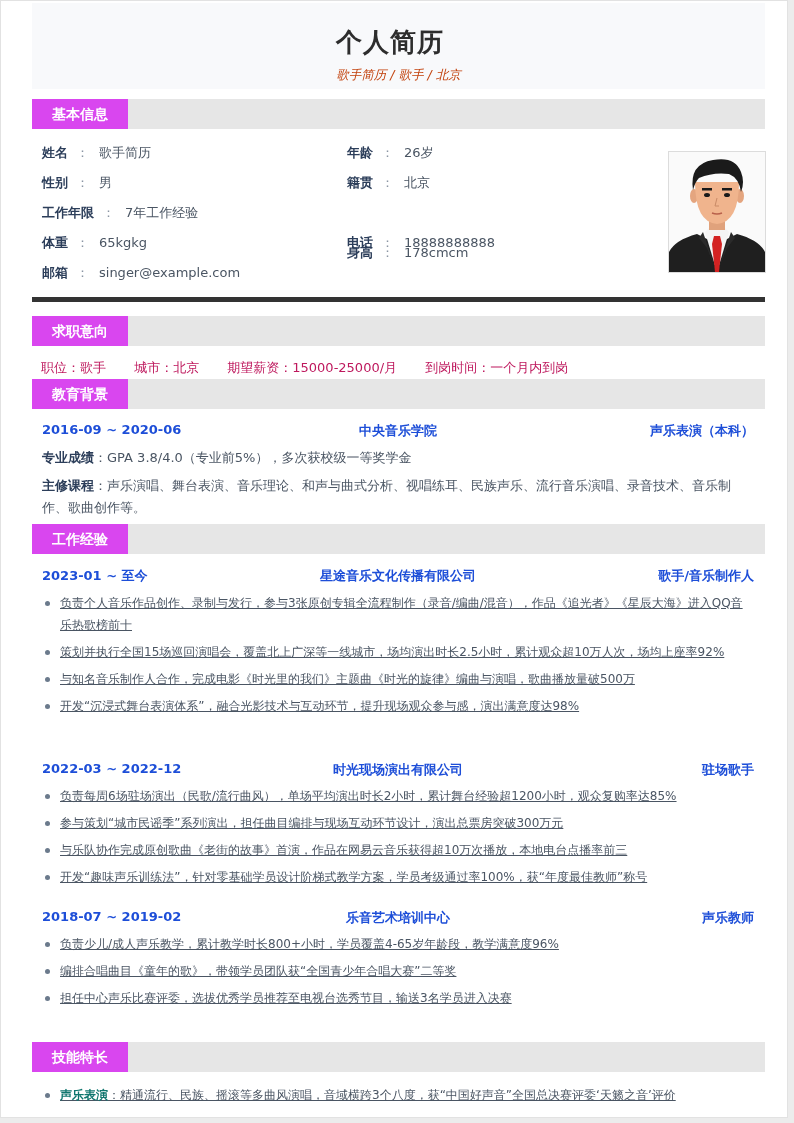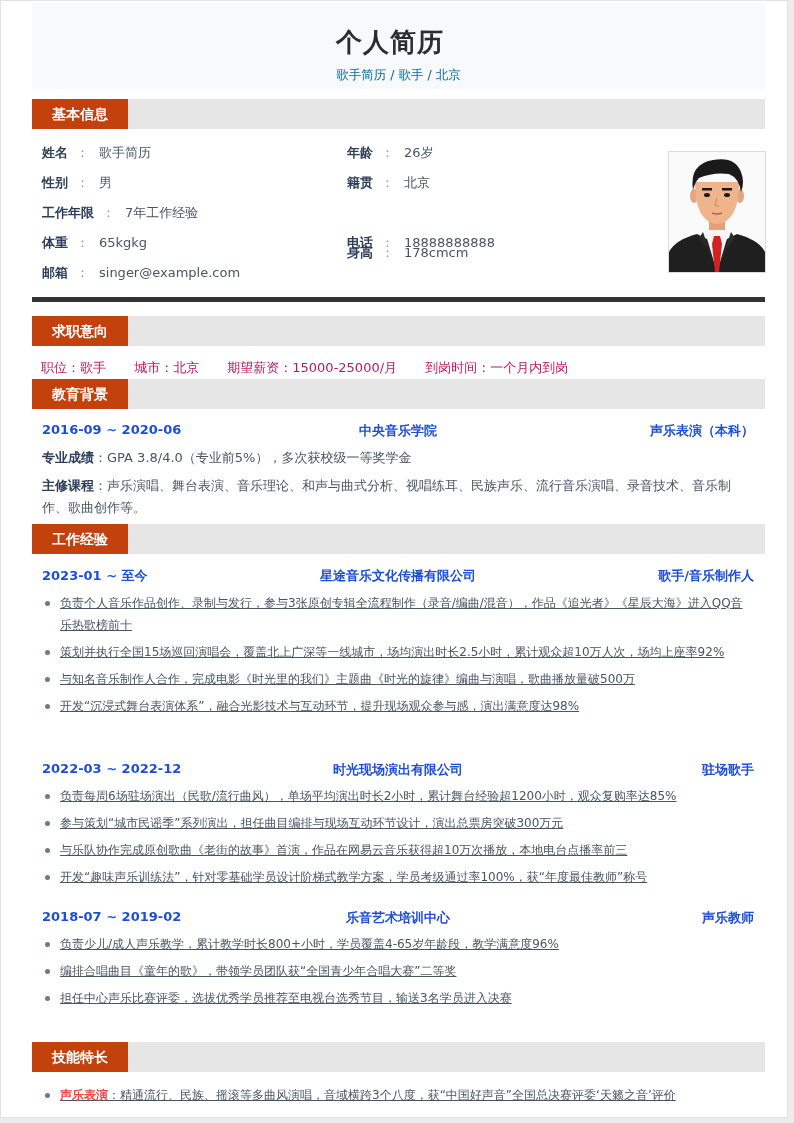--- a/index.html
+++ b/index.html
@@ -20,29 +20,29 @@
     position: absolute; left: 31px; top: 2px; width: 733px; height: 86px;
     background: #f8f9fb;
     text-align: center;
   }
   .title {
     position: absolute; left: 0; right: 17px; top: 22px;
     font-size: 26px; font-weight: bold; color: #2d2d2d; letter-spacing: 1px;
   }
   .subtitle {
     position: absolute; left: 0; right: 0; top: 64px;
-    font-size: 12.5px; color: #0369a1;
+    font-size: 12.5px; color: #c2410c; font-style: italic;
   }
   .sec-head {
     position: absolute; left: 31px; width: 733px; height: 30px;
     background: #e6e6e6;
   }
   .sec-head .lbl {
     position: absolute; left: 0; top: 0; width: 96px; height: 30px;
-    background: #c2410c; color: #fff; font-weight: bold; font-size: 14px;
+    background: #d946ef; color: #fff; font-weight: bold; font-size: 14px;
     line-height: 30px; text-align: center;
   }
   .info-row {
     position: absolute; font-size: 13px; color: #4a5563; white-space: nowrap;
   }
   .info-row .k { color: #2c3e5a; font-weight: bold; }
   .info-row .sep { color: #8a94a3; margin: 0 10px 0 8px; }
   .photo {
     position: absolute; left: 667px; top: 150px; width: 96px; height: 120px;
     border: 1px solid #dcdcdc; background: #fafafa; overflow: hidden;
@@ -67,21 +67,21 @@
   .para b { color: #2c3e5a; }
   ul.bullets {
     position: absolute; left: 41px; width: 712px; margin: 0; padding: 0; list-style: none;
     font-size: 12px; line-height: 22px; color: #4a5563; text-decoration: underline;
   }
   ul.bullets li { position: relative; padding-left: 18px; margin-bottom: 5px; }
   ul.bullets li::before {
     content: ""; position: absolute; left: 3px; top: 9px; width: 5px; height: 5px;
     border-radius: 50%; background: #6b7a8c;
   }
-  ul.bullets li b { color: #ef4444; }
+  ul.bullets li b { color: #0f766e; }
 </style>
 </head>
 <body>
 
 <div class="page">
 
   <div class="header-band">
     <div class="title">个人简历</div>
     <div class="subtitle">歌手简历 / 歌手 / 北京</div>
   </div>

